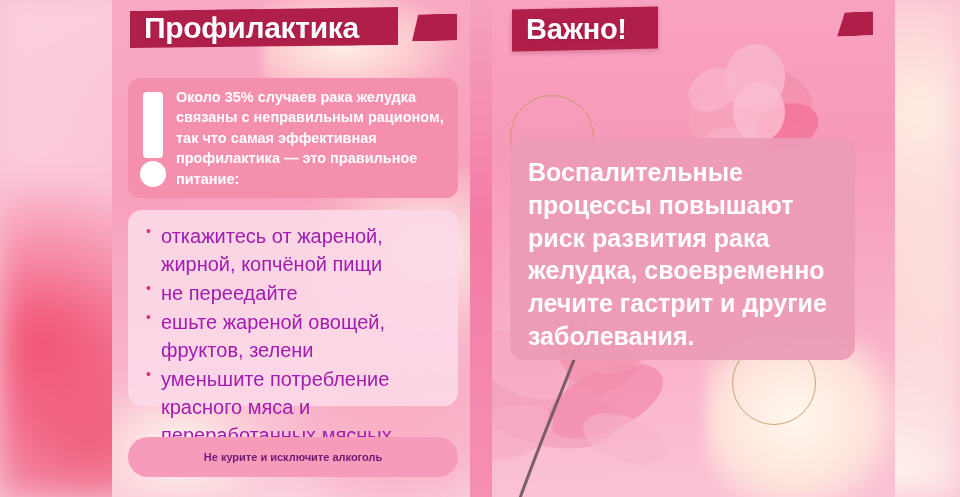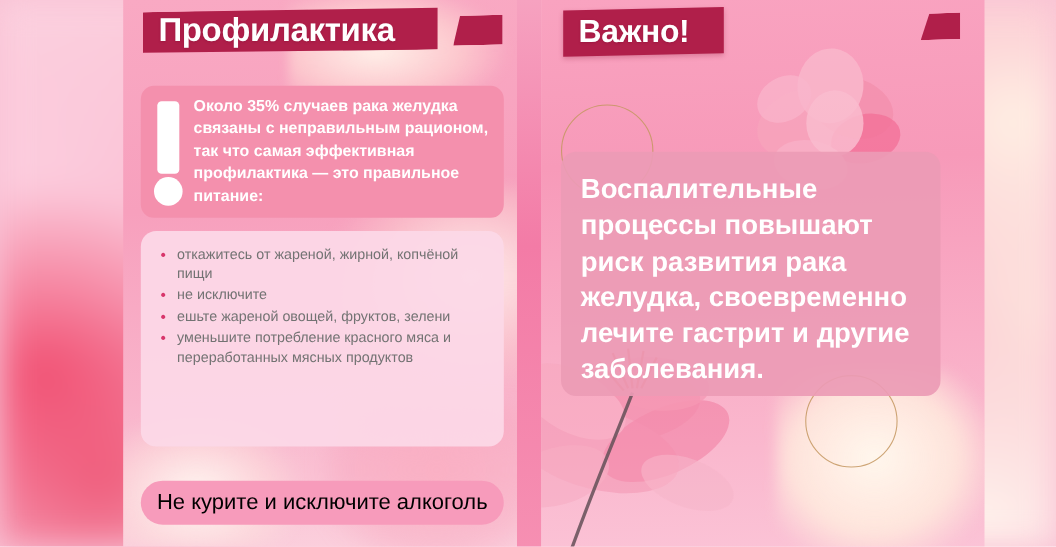--- a/index.html
+++ b/index.html
@@ -215,22 +215,22 @@
     width: 330px;
     height: 196px;
     background: rgba(252,216,231,0.93);
     border-radius: 14px;
     padding: 12px 16px;
     box-sizing: border-box;
   }
   .bullet-list { margin: 0; padding: 0; list-style: none; }
   .bullet-item {
     position: relative;
-    color: #737373;
-    font-size: 13px;
+    color: #a21caf;
+    font-size: 20px;
     line-height: 1.4;
     padding-left: 17px;
     margin-bottom: 1px;
   }
   .bullet-item::before {
     content: "•";
     position: absolute;
     left: 2px;
     top: 0;
     color: #d8356b;
@@ -243,23 +243,23 @@
     left: 16px;
     width: 330px;
     height: 40px;
     background: #f79bbb;
     border-radius: 20px;
     display: flex;
     align-items: center;
     justify-content: center;
   }
   .pill-text {
-    color: #000000;
-    font-weight: normal;
-    font-size: 20px;
+    color: #701a75;
+    font-weight: bold;
+    font-size: 11px;
     white-space: nowrap;
   }
 
   
   .big-card {
     position: absolute;
     top: 138px;
     left: 18px;
     width: 345px;
     height: 222px;
@@ -301,21 +301,21 @@
       <div class="excl">
         <div class="excl-bar"></div>
         <div class="excl-dot"></div>
       </div>
       <div class="callout-text">Около 35% случаев рака желудка связаны с неправильным рационом, так что самая эффективная профилактика — это правильное питание:</div>
     </div>
 
     <div class="bullet-card">
       <ul class="bullet-list">
         <li class="bullet-item">откажитесь от жареной, жирной, копчёной пищи</li>
-        <li class="bullet-item">не исключите</li>
+        <li class="bullet-item">не переедайте</li>
         <li class="bullet-item">ешьте жареной овощей, фруктов, зелени</li>
         <li class="bullet-item">уменьшите потребление красного мяса и переработанных мясных продуктов</li>
       </ul>
     </div>
 
     <div class="pill">
       <span class="pill-text">Не курите и исключите алкоголь</span>
     </div>
   </div>
 

